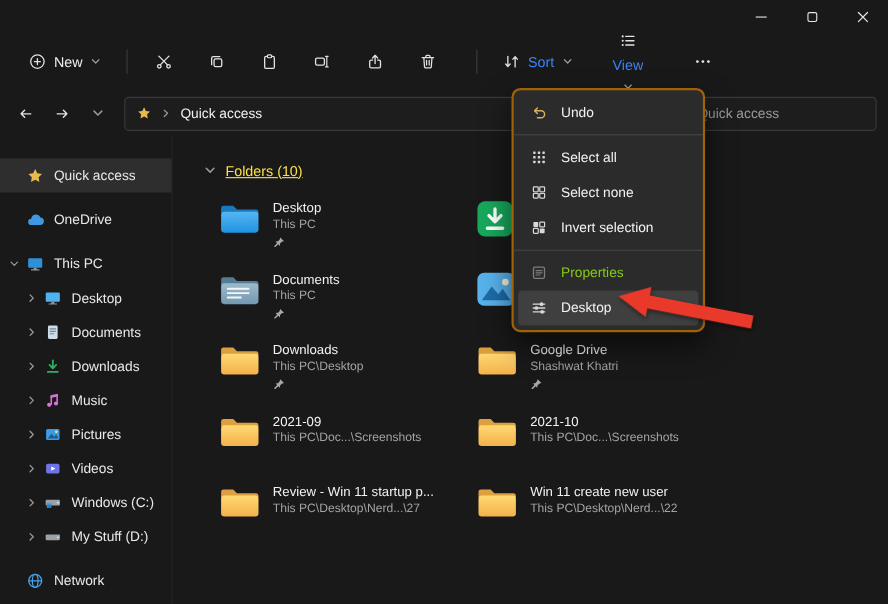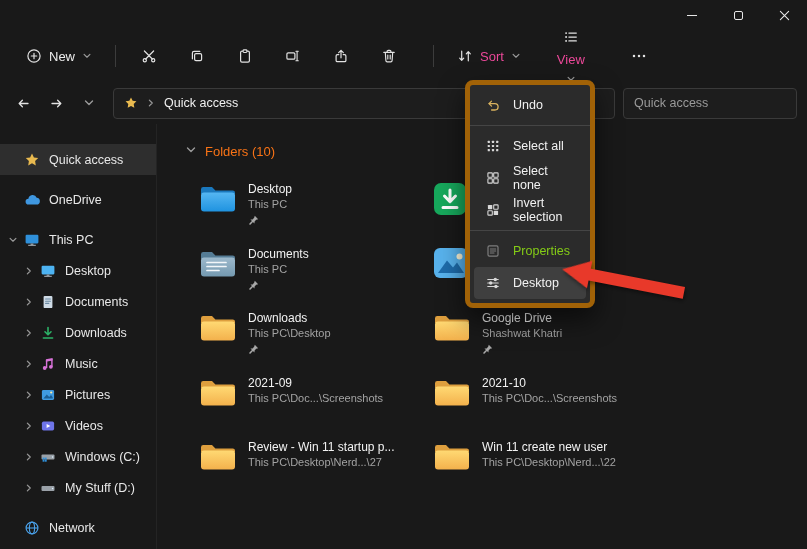--- a/index.html
+++ b/index.html
@@ -18,21 +18,21 @@
   .winbtn { width:46px; display:flex; align-items:center; justify-content:center; }
   .glyph-min { width:10px; height:1px; background:#e6e6e6; }
   .glyph-max { width:9px; height:9px; border:1px solid #e6e6e6; border-radius:2px; }
   .glyph-close { width:11px; height:11px; color:#e6e6e6; }
 
   
   .toolbar { height:52px; display:flex; align-items:center; padding:0 10px 0 16px;text-align:right; }
   .btn-new { display:flex; align-items:center; gap:7px; padding:8px 10px; border-radius:4px; color:#ededed; }
   .tsep { width:1px; height:22px; background:#3c3c3c; margin:0 13px; }
   .icon-btn { width:40px; height:36px; display:flex; align-items:center; justify-content:center; border-radius:4px; margin-right:8px; }
-  .btn-drop { display:flex; align-items:center; gap:7px; padding:8px 10px; border-radius:4px; color:#ec4899; }
+  .btn-drop { display:flex; align-items:center; gap:7px; padding:8px 10px; border-radius:4px; color:#3b82f6; }
   .ml18 { margin-left:16px;flex-direction:column; }
   .ml26 { margin-left:24px; }
 
   
   .navrow { height:42px; display:flex; align-items:center; padding:0 10px; }
   .navbtn { width:26px; height:26px; display:flex; align-items:center; justify-content:center; border-radius:4px; margin-right:7px; color:#e6e6e6; }
   .navbtn .ic16 { width:15px; height:15px; }
   .addressbar { flex:1; height:31px; border:1px solid #3a3a3a; background:#1d1d1d; border-radius:4px;
     display:flex; align-items:center; gap:8px; padding:0 10px; margin-left:4px; }
   .addr-star { width:14px; height:14px; color:#e8b94f; }
@@ -51,32 +51,32 @@
   .side-item.lvl1 { padding-left:22px; }
   .side-item.sel { background:#2e2e2e; }
   .side-item.mt { margin-top:9px; }
   .chev-slot { width:14px; height:14px; display:flex; align-items:center; justify-content:center; flex:none; }
   .rotr { transform:rotate(-90deg); }
   .sicon { width:16px; height:16px; flex:none; margin-right:5px; }
   .slabel { white-space:nowrap; overflow:hidden; }
 
   
   .content { flex:1; padding:20px 0 0 28px; overflow:hidden; }
-  .group-header { display:flex; gap:8px; height:22px; color:#f97316; }
+  .group-header { display:flex; align-items:center; gap:8px; height:22px; color:#fde047;text-decoration:underline; }
   .group-title { font-size:13px; }
   .tiles { margin-top:16px; display:grid; grid-template-columns:234px 234px; grid-auto-rows:64.5px; }
   .tile { display:flex; gap:11px; padding-left:14px; align-items:flex-start; }
   .tile-icon { flex:none; }
   .tile-name { font-size:12px; color:#f2f2f2; line-height:15px; white-space:nowrap; }
   .tile-loc { font-size:11px; color:#a3a3a3; line-height:15px; white-space:nowrap; }
   .tile-pin { width:11px; height:11px; color:#a8a8a8; margin-top:3px; }
 
   
-  .menu { position:absolute; left:465px; top:80px; width:130px; background:#2b2b2b;
-    border:5px solid #a16207; border-radius:8px; padding:4px 0; z-index:40;
+  .menu { position:absolute; left:465px; top:80px; width:176px; background:#2b2b2b;
+    border:2px solid #a16207; border-radius:8px; padding:4px 0; z-index:40;
     box-shadow:0 12px 26px rgba(0,0,0,.55); }
   .menu-item { height:32px; display:flex; align-items:center; gap:12px; padding:0 11px; margin:0 4px;
     border-radius:4px; font-size:12.5px; color:#f2f2f2; }
   .menu-item .mi { width:16px; height:16px; color:#d8d8d8; flex:none; }
   .menu-item.hl { background:#3f3f3f; }
   .menu-item.dis { color:#84cc16; }
   .menu-item.dis .mi { color:#7d7d7d; }
   .c-gold { color:#d9b25e !important; }
   .msep { height:1px; background:#454545; margin:4px 0; }
 

